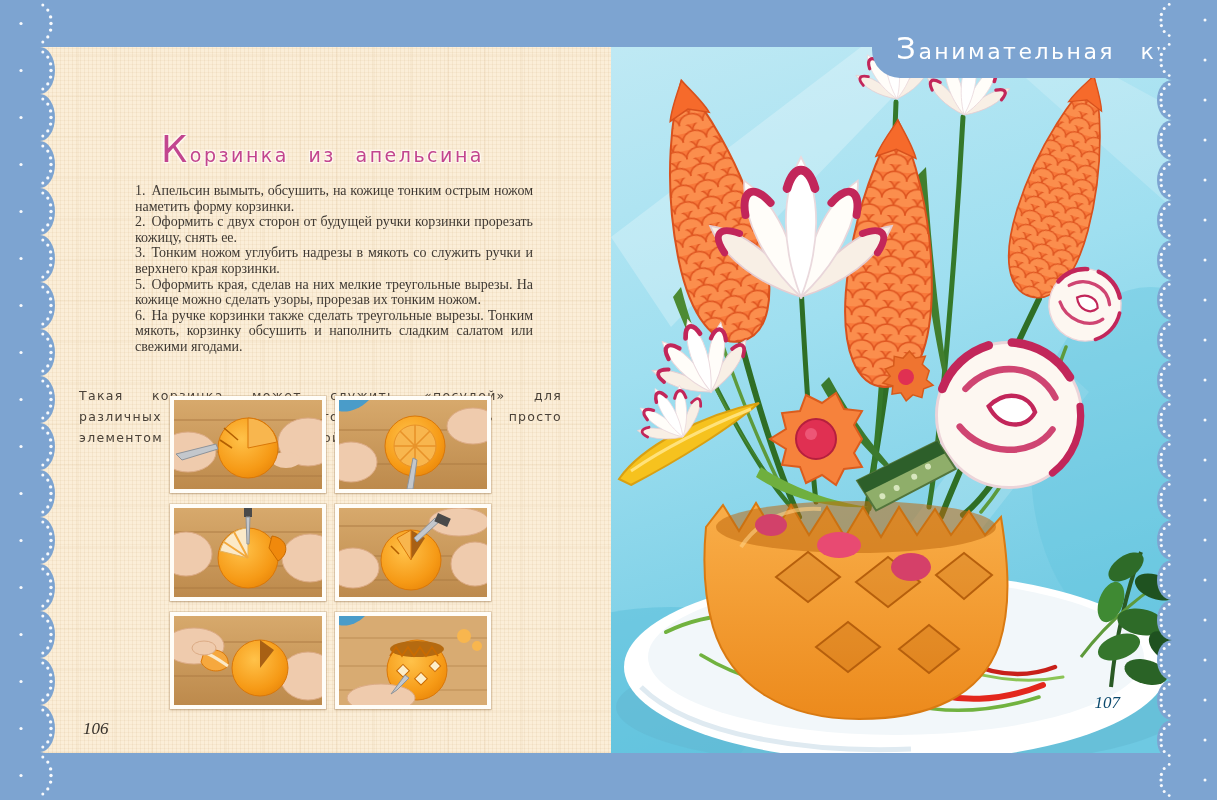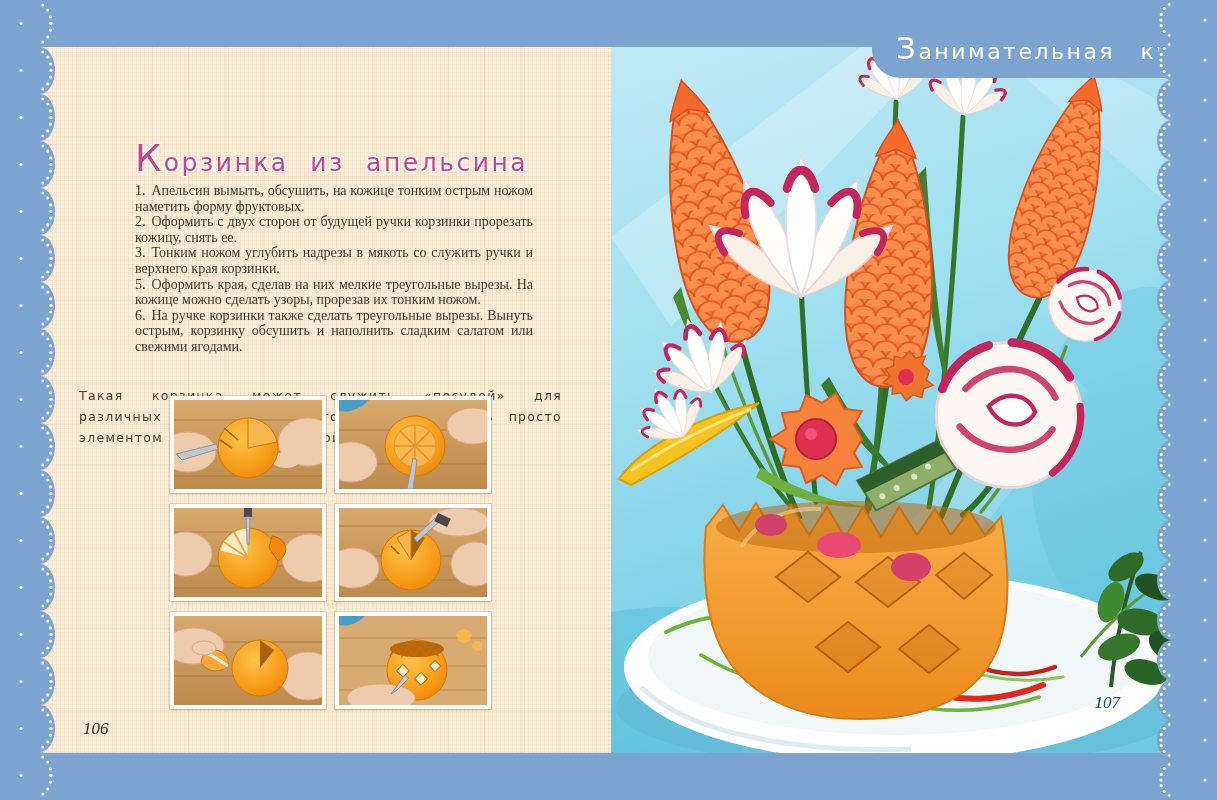--- a/index.html
+++ b/index.html
@@ -10,23 +10,23 @@
   .page-left{
     position:absolute;left:40px;top:47px;width:571px;height:706px;
     background-color:#fbeed8;
     background-image:
       repeating-linear-gradient(90deg, rgba(205,168,118,.13) 0 1px, transparent 1px 4px),
       repeating-linear-gradient(0deg,  rgba(205,168,118,.10) 0 1px, transparent 1px 4px),
       repeating-linear-gradient(90deg, rgba(199,158,104,.07) 0 2px, transparent 2px 37px),
       repeating-linear-gradient(0deg,  rgba(199,158,104,.06) 0 2px, transparent 2px 41px);
   }
   .recipe-title{
-    position:absolute;left:30px;top:86px;width:505px;margin:9px;
+    position:absolute;left:30px;top:86px;width:505px;margin:0;
     font-family:"DejaVu Sans",sans-serif;font-weight:400;
-    font-size:25px;line-height:34px;color:#c2458f;text-align:center;
+    font-size:19px;line-height:34px;color:#c2458f;text-align:center;
     letter-spacing:2.5px;word-spacing:11px;
     text-shadow:-1px -1px 0 #fff8ee,1px -1px 0 #fff8ee,-1px 1px 0 #fff8ee,1px 1px 0 #fff8ee,0 0 4px #ffffff;
   }
   .recipe-title::first-letter{font-size:37px;}
   .steps{
     position:absolute;left:95px;top:136px;width:398px;
     font-family:"Liberation Serif","DejaVu Serif",serif;
     font-size:14px;line-height:15.6px;color:#3e3832;text-align:justify;
     hyphens:auto;
   }
@@ -141,25 +141,25 @@
     </g>
   </defs>
 </svg>
 
 <div class="canvas">
 
   <div class="page-left">
     <h1 class="recipe-title">Корзинка из апельсина</h1>
 
     <div class="steps">
-      <p class="step"><span class="num">1.</span><span>Апельсин вымыть, обсушить, на кожице тонким острым ножом наметить форму фруктовых.</span></p>
+      <p class="step"><span class="num">1.</span><span>Апельсин вымыть, обсушить, на кожице тонким острым ножом наметить форму корзинки.</span></p>
       <p class="step"><span class="num">2.</span><span>Оформить с двух сторон от будущей ручки корзинки прорезать кожицу, снять ее.</span></p>
       <p class="step"><span class="num">3.</span><span>Тонким ножом углубить надрезы в мякоть со служить ручки и верхнего края корзинки.</span></p>
       <p class="step"><span class="num">5.</span><span>Оформить края, сделав на них мелкие треугольные вырезы. На кожице можно сделать узоры, прорезав их тонким ножом.</span></p>
-      <p class="step"><span class="num">6.</span><span>На ручке корзинки также сделать треугольные вырезы. Вынуть острым, корзинку обсушить и наполнить сладким салатом или свежими ягодами.</span></p>
+      <p class="step"><span class="num">6.</span><span>На ручке корзинки также сделать треугольные вырезы. Тонким мякоть, корзинку обсушить и наполнить сладким салатом или свежими ягодами.</span></p>
     </div>
 
     <p class="note">Такая корзинка может служить «посудой» для различных фруктовых десертов. А может быть просто элементом целой декоративной композиции.</p>
 
     <div class="photo-grid">
 
       <div class="step-photo" role="img" aria-label="Шаг 1 — наметить форму корзинки на кожице">
         <svg viewBox="0 0 148 89">
           <rect width="148" height="89" fill="url(#wood)"></rect>
           <path d="M0,20 H148 M0,52 H148 M0,76 H148" stroke="#aa7a41" stroke-width="1.4" opacity=".6"></path>

